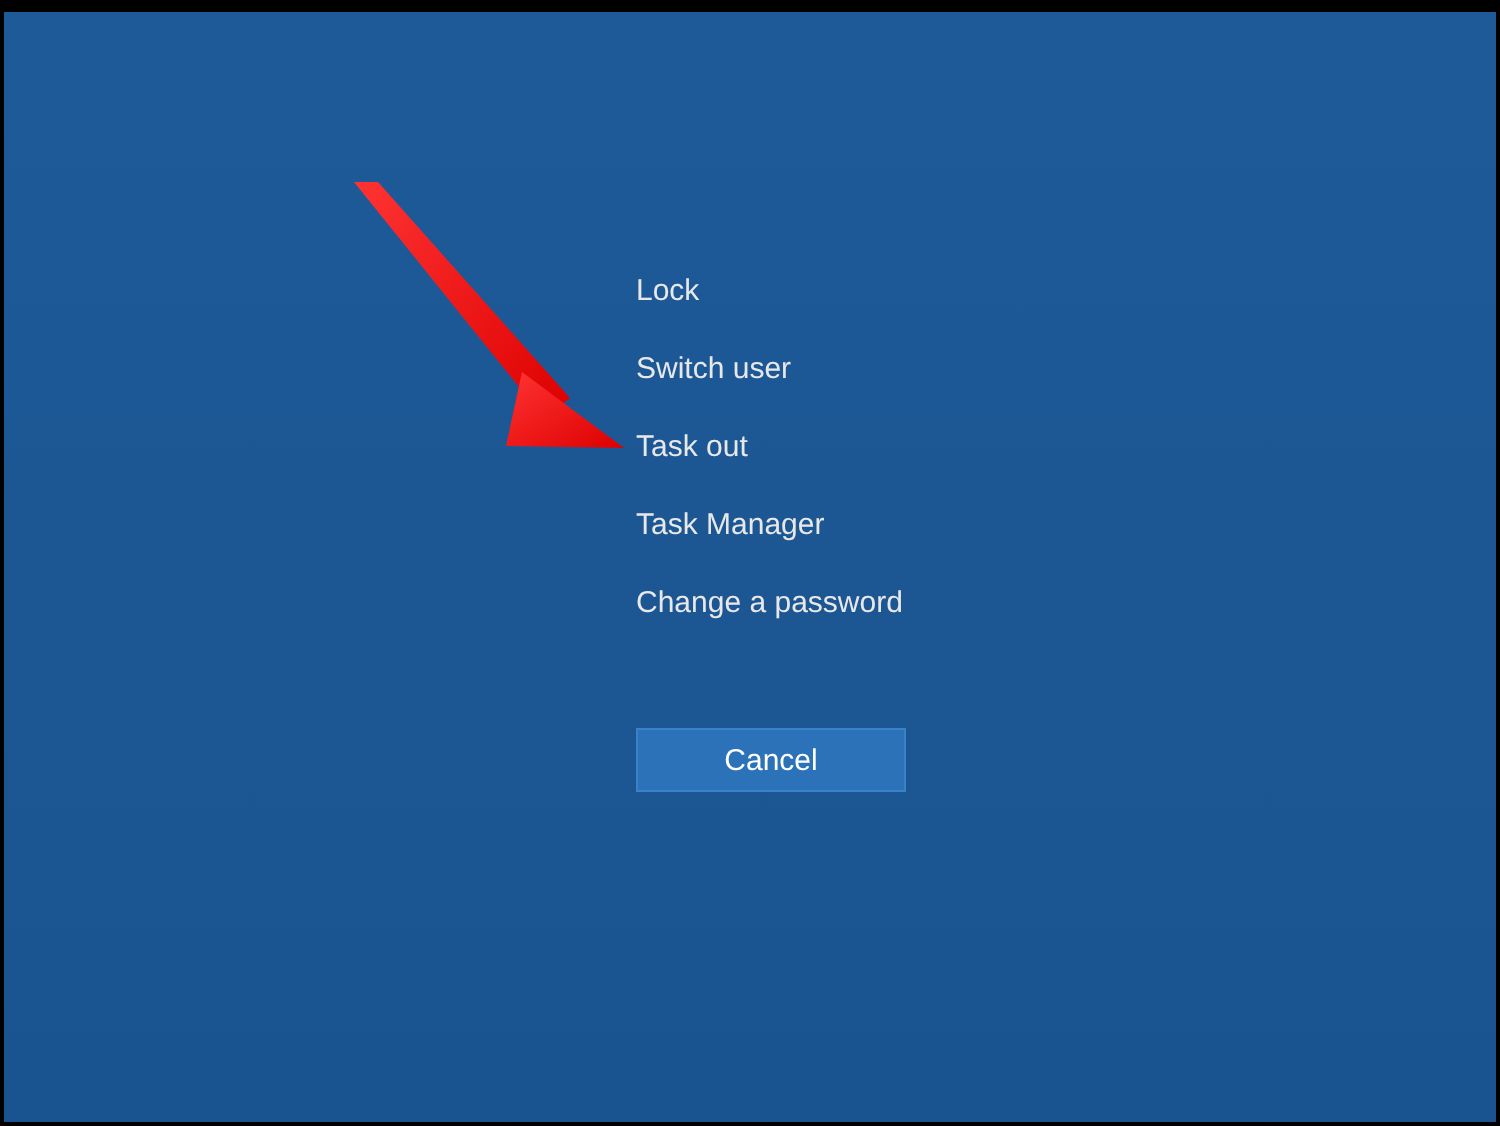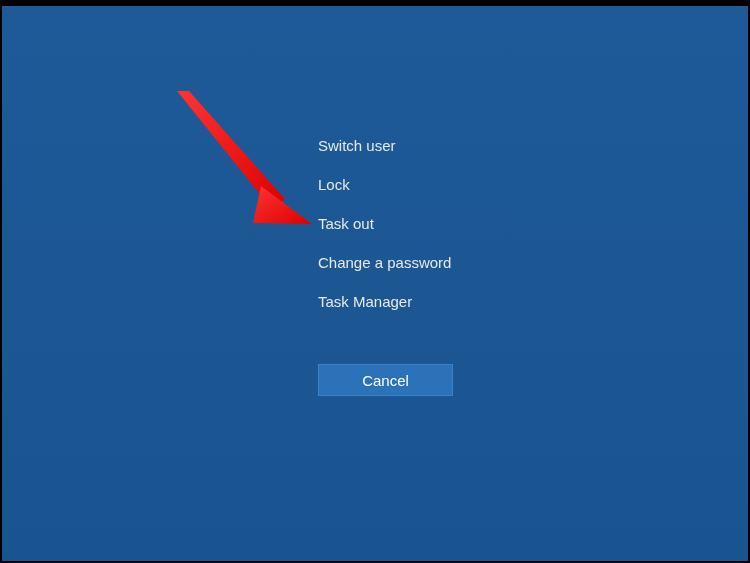--- a/index.html
+++ b/index.html
@@ -62,25 +62,25 @@
       top: 75px;
       pointer-events: none;
     }
   </style>
 </head>
 <body>
 
 <div class="screen">
 
   <div class="menu-container">
+    <div class="menu-item">Lock</div>
     <div class="menu-item">Switch user</div>
-    <div class="menu-item">Lock</div>
     <div class="menu-item">Task out</div>
+    <div class="menu-item">Task Manager</div>
     <div class="menu-item">Change a password</div>
-    <div class="menu-item">Task Manager</div>
   </div>
 
   <button class="cancel-button">Cancel</button>
 
   <svg class="annotation-arrow" width="170" height="170" viewBox="0 0 170 170">
     <defs>
       <linearGradient id="arrowGrad" x1="0%" y1="0%" x2="100%" y2="100%">
         <stop offset="0%" stop-color="#ff3333"></stop>
         <stop offset="100%" stop-color="#dd0000"></stop>
       </linearGradient>

